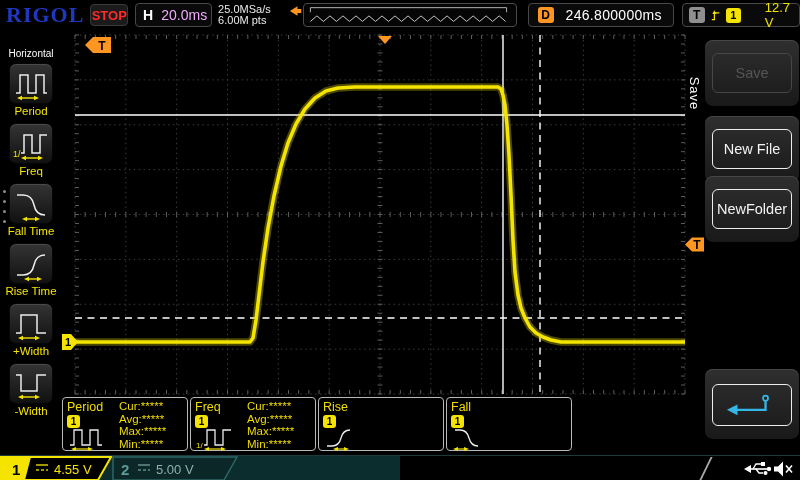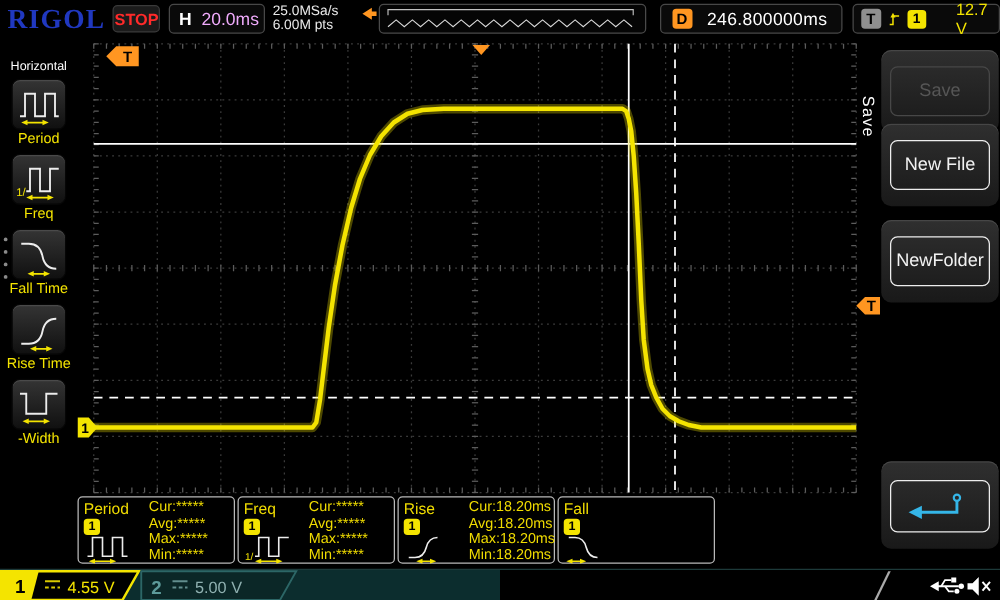--- a/index.html
+++ b/index.html
@@ -169,20 +169,31 @@
           <svg width="36" height="36" viewBox="0 0 36 36">
         <path d="M4 29 h6 q9 0 11 -10 q2 -10 11 -10" fill="none" stroke="#ececec" stroke-width="1.5"></path>
         <line x1="15" y1="33" x2="25" y2="33" stroke="#f4e400" stroke-width="1.4"></line>
         <polygon points="11,33 16,30.8 16,35.2" fill="#f4e400"></polygon>
             <polygon points="29,33 24,30.8 24,35.2" fill="#f4e400"></polygon>
       </svg>
         </div>
       <div class="lm-label">Rise Time</div>
     </div>
 
+    <div class="lm-item">
+      <div class="lm-btn">
+          <svg width="36" height="36" viewBox="0 0 36 36">
+        <polyline points="3,27 8,27 8,9 24,9 24,27 33,27" fill="none" stroke="#ececec" stroke-width="1.5"></polyline>
+        <line x1="9" y1="32" x2="23" y2="32" stroke="#f4e400" stroke-width="1.4"></line>
+        <polygon points="5,32 10,29.8 10,34.2" fill="#f4e400"></polygon>
+            <polygon points="27,32 22,29.8 22,34.2" fill="#f4e400"></polygon>
+      </svg>
+        </div>
+      <div class="lm-label">+Width</div>
+    </div>
 
     <div class="lm-item">
       <div class="lm-btn">
           <svg width="36" height="36" viewBox="0 0 36 36">
         <polyline points="3,9 8,9 8,25 24,25 24,9 33,9" fill="none" stroke="#ececec" stroke-width="1.5"></polyline>
         <line x1="9" y1="31" x2="23" y2="31" stroke="#f4e400" stroke-width="1.4"></line>
         <polygon points="5,31 10,28.8 10,33.2" fill="#f4e400"></polygon>
             <polygon points="27,31 22,28.8 22,33.2" fill="#f4e400"></polygon>
       </svg>
         </div>
@@ -560,21 +571,21 @@
     <svg width="22" height="17" viewBox="0 0 22 17">
       <polygon points="1,8.5 8,1.5 21,1.5 21,15.5 8,15.5" fill="#ff9621"></polygon>
       <text x="13" y="12.5" class="marker-t">T</text>
     </svg>
   </div>
 
   <aside class="rightpanel">
     <div class="tile" style="top:10px">
       <div class="rm-btn disabled">Save</div>
     </div>
-    <div class="tile" style="top:69px">
+    <div class="tile" style="top:86px">
       <div class="rm-btn">New File</div>
     </div>
     <div class="tile" style="top:146px">
       <div class="rm-btn">NewFolder</div>
     </div>
     <div class="tile" style="top:339px;height:70px">
       <div class="rm-btn" style="top:15px;height:42px">
         <svg width="58" height="26" viewBox="0 0 60 26">
           <circle cx="44" cy="6" r="2.6" fill="none" stroke="#35b6e8" stroke-width="1.8"></circle>
           <path d="M44 8 V18 H14" fill="none" stroke="#35b6e8" stroke-width="2.4"></path>
@@ -623,26 +634,20 @@
 
     <div class="mbox">
       <div class="m-head">Rise</div>
       <span class="m-ch">1</span>
       <svg class="m-icon" width="46" height="26" viewBox="0 0 46 26">
         <path d="M3 21 h5 q7 0 9 -8 q2 -8 9 -8" fill="none" stroke="#ececec" stroke-width="1.3"></path>
         <line x1="13" y1="24" x2="21" y2="24" stroke="#f4e400" stroke-width="1.2"></line>
         <polygon points="9,24 14,22 14,26" fill="#f4e400"></polygon>
           <polygon points="25,24 20,22 20,26" fill="#f4e400"></polygon>
       </svg>
-      <div class="m-rows">
-        <div>Cur:18.20ms</div>
-        <div>Avg:18.20ms</div>
-        <div>Max:18.20ms</div>
-        <div>Min:18.20ms</div>
-      </div>
     </div>
 
     <div class="mbox">
       <div class="m-head">Fall</div>
       <span class="m-ch">1</span>
       <svg class="m-icon" width="46" height="26" viewBox="0 0 46 26">
         <path d="M3 5 h5 q7 0 9 8 q2 8 9 8" fill="none" stroke="#ececec" stroke-width="1.3"></path>
         <line x1="5" y1="24" x2="13" y2="24" stroke="#f4e400" stroke-width="1.2"></line>
         <polygon points="1,24 6,22 6,26" fill="#f4e400"></polygon>
           <polygon points="17,24 12,22 12,26" fill="#f4e400"></polygon>

